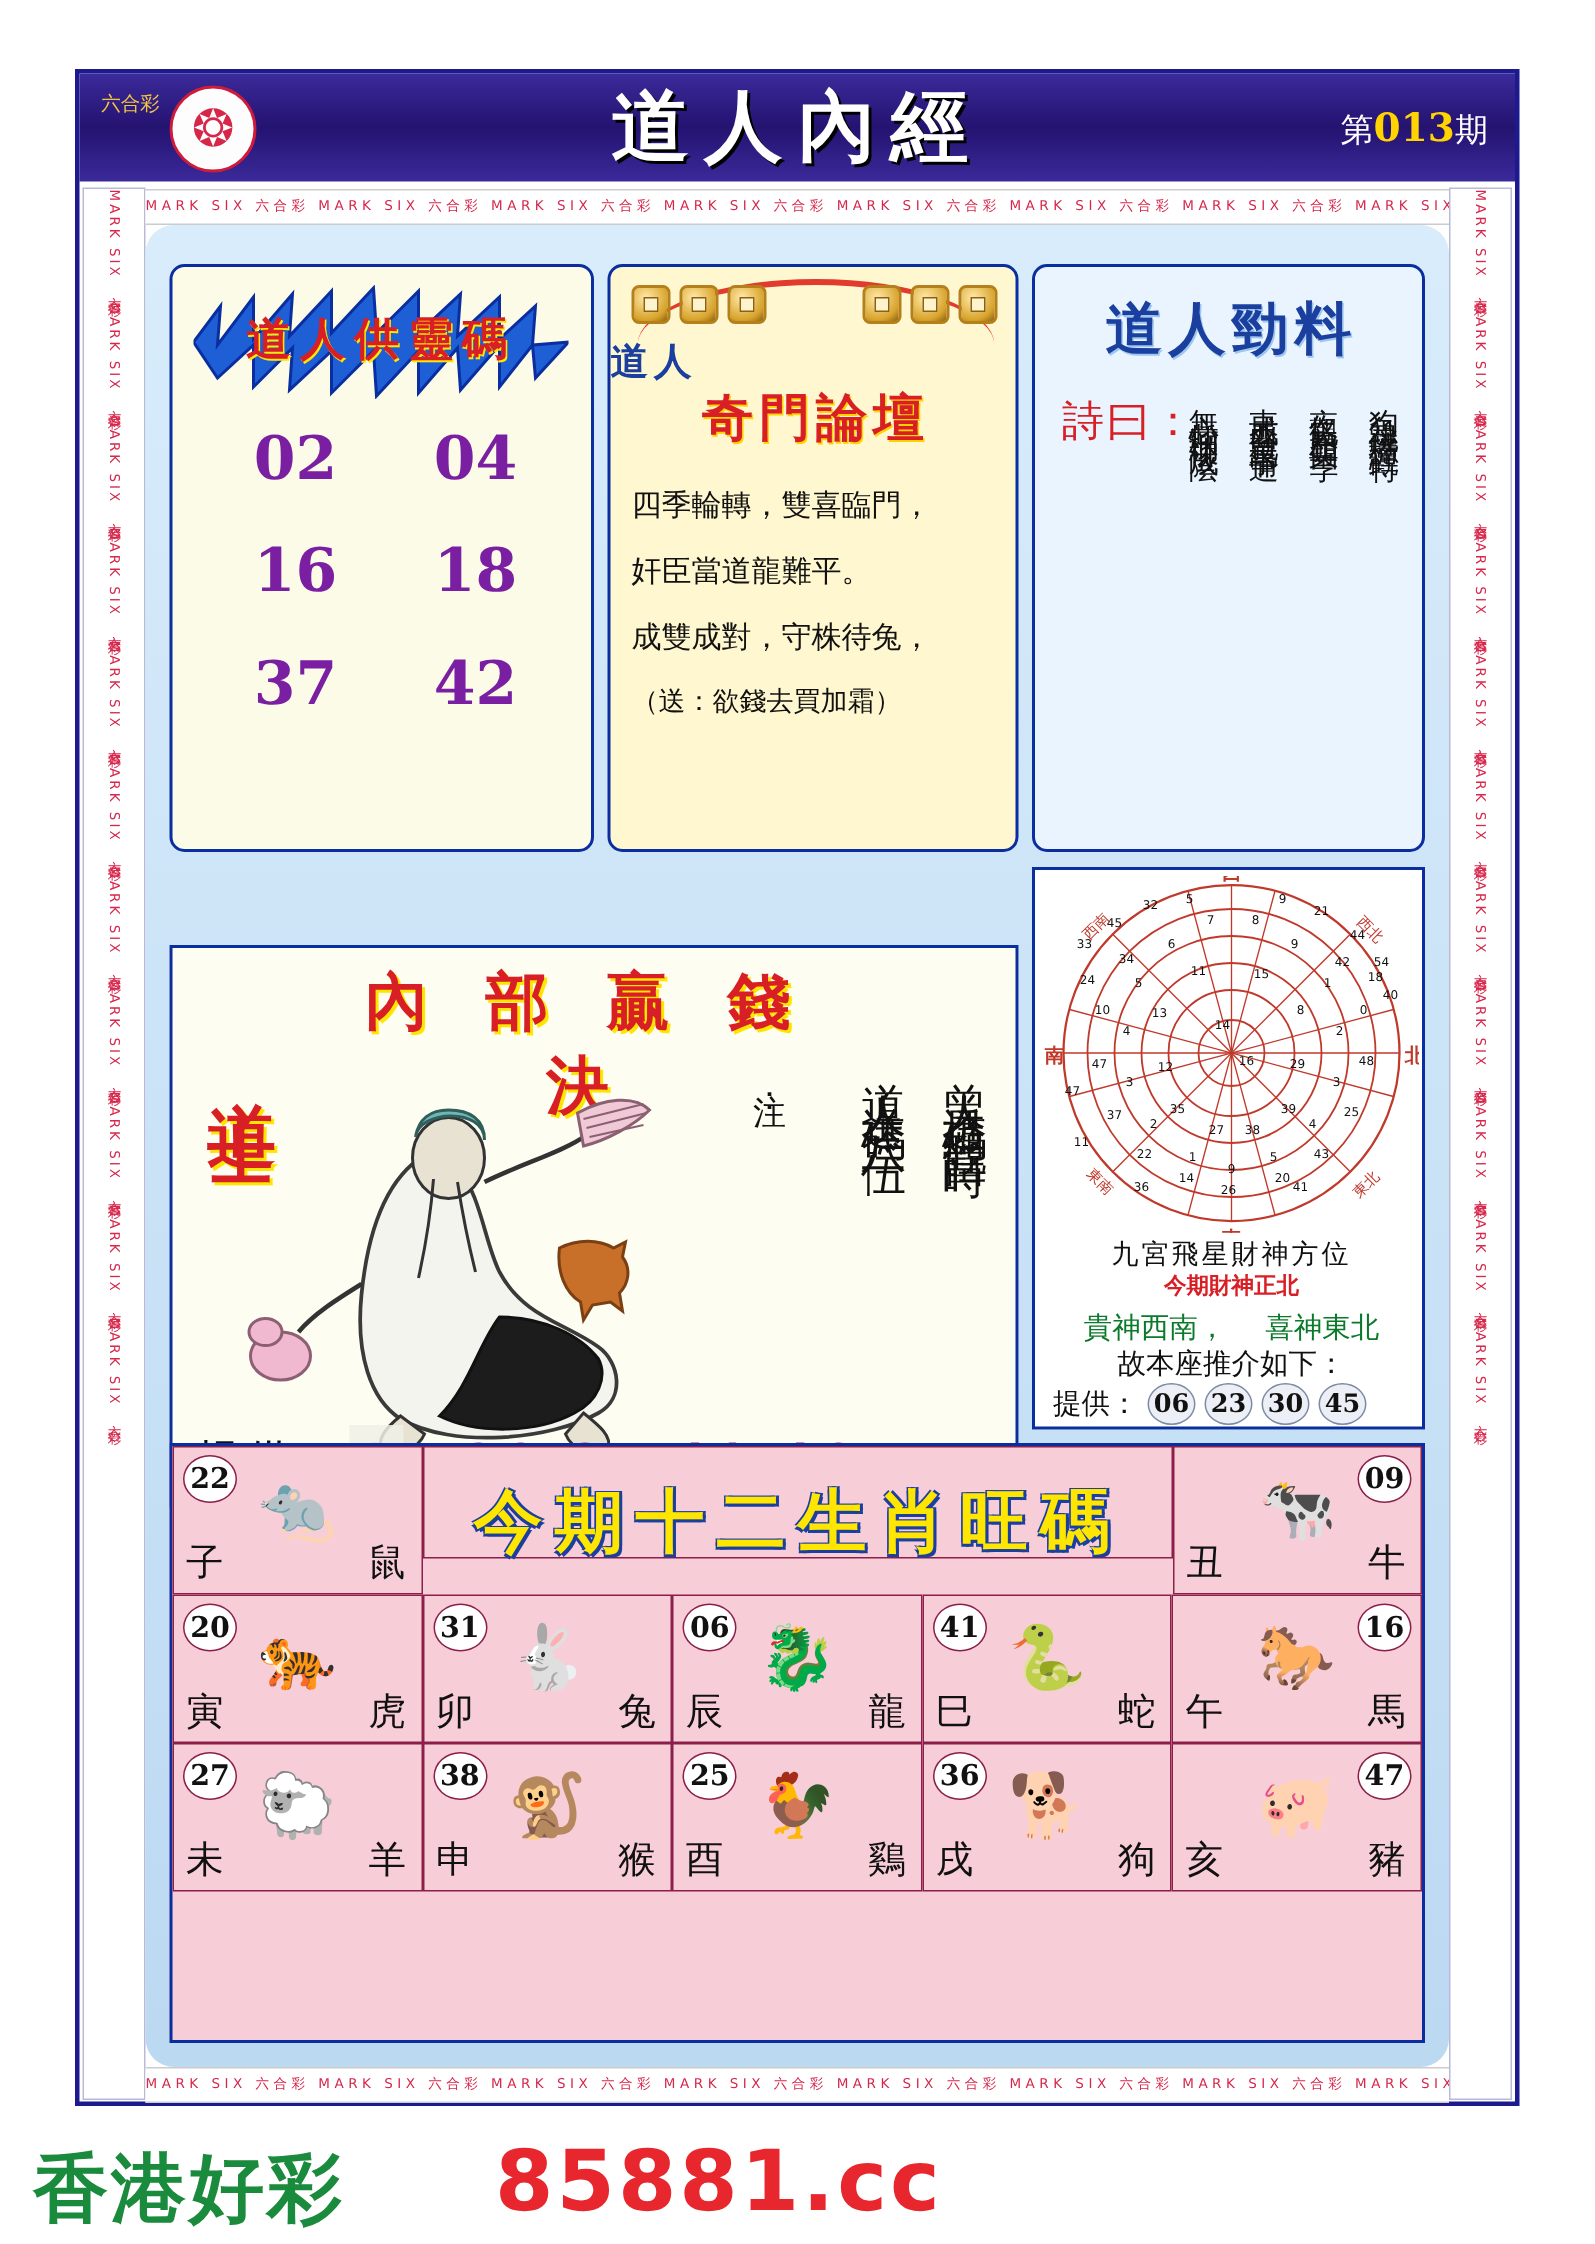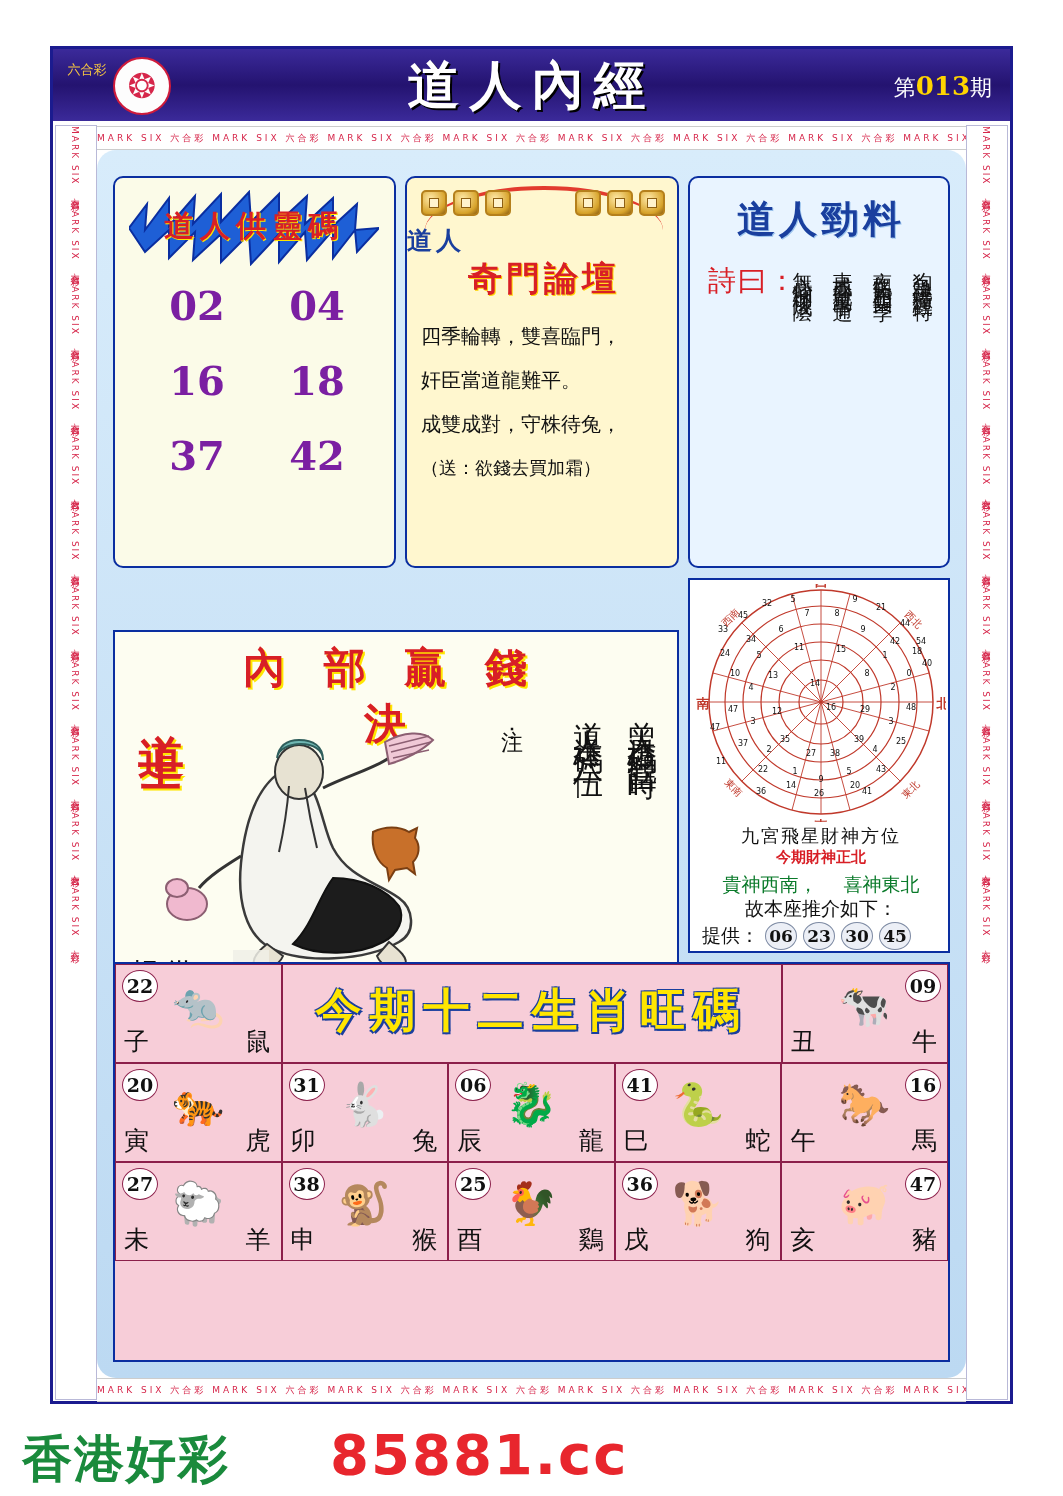--- a/index.html
+++ b/index.html
@@ -512,27 +512,27 @@
   .zcell .art {
     position: absolute;
     left: 50%; top: 42%;
     transform: translate(-50%,-50%);
     font-size: 42px;
     line-height: 1;
   }
   .zbanner {
     position: absolute;
     left: 166.6px; top: 0;
-    width: 500px; height: 99px;
+    width: 500px; height: 75px;
     background: #f7cdd8;
     border: 1px solid #8b1f4a;
     box-sizing: border-box;
     text-align: center;
     line-height: 99px;
-    font-family: Liberation Mono, monospace;
+    font-family: Liberation Sans, sans-serif;
     font-size: 46px;
     font-weight: bold;
     color: #ffe600;
     letter-spacing: 8px;
     text-shadow: 2px 2px 0 #1a3f9e, -1px -1px 0 #1a3f9e, 2px -1px 0 #1a3f9e, -1px 2px 0 #1a3f9e;
   }
   
   .footer {
     position: absolute;
     left: 0; top: 1416px;

